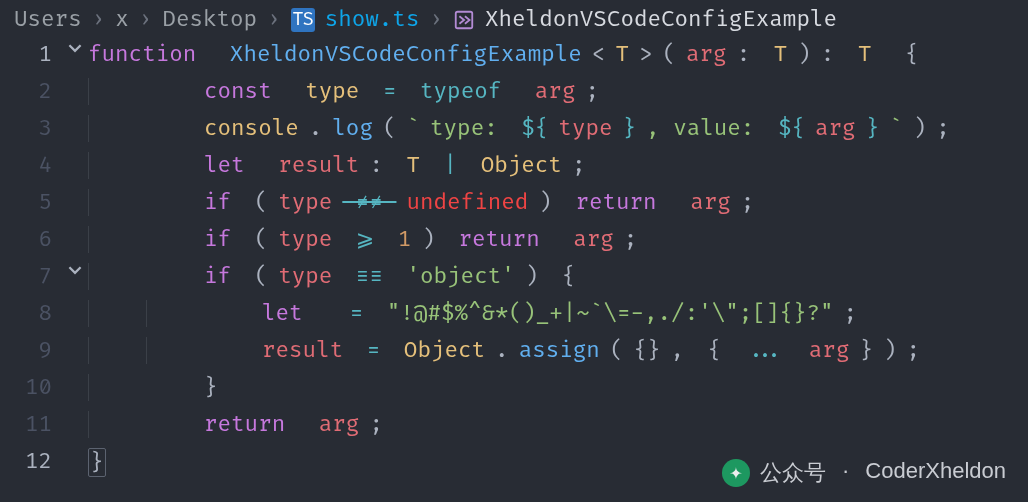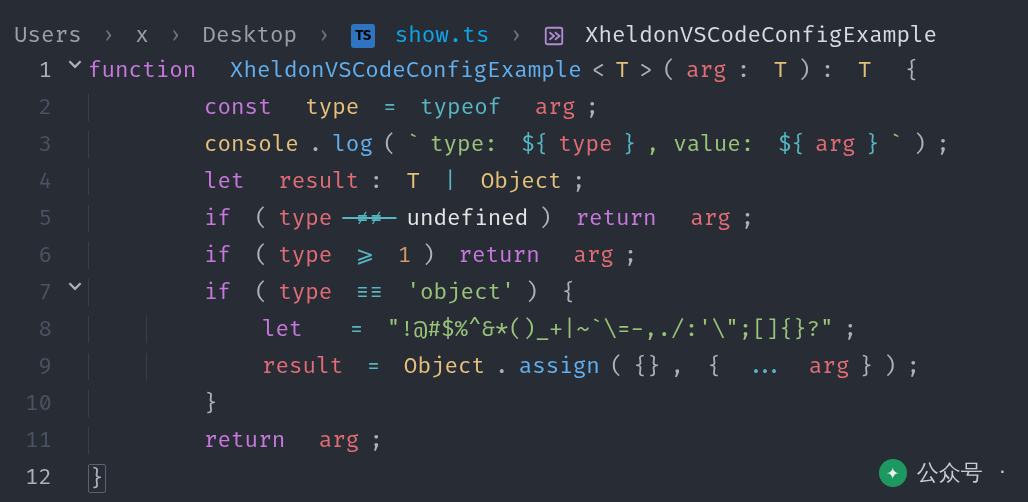--- a/index.html
+++ b/index.html
@@ -1,19 +1,19 @@
 <!DOCTYPE html>
 <html><head>
   <meta charset="utf-8">
   <style>
     * { margin:0; padding:0; box-sizing:border-box; }
     body { width:1028px; height:502px; background:#282c34; font-family:"Fira Code","Cascadia Code",Consolas,"Courier New",monospace; font-size:22px; overflow:hidden; position:relative; font-variant-ligatures: contextual; }
-    .breadcrumb { display:flex; align-items:center; gap:20px; padding:22px 14px 8px 14px; color:#9aa0a6; font-size:22px; }
+    .breadcrumb { display:flex; align-items:center; gap:10px; padding:6px 14px 8px 14px; color:#9aa0a6; font-size:22px; }
     .crumb-sep { color:#6b717d; }
-    .file-badge { display:inline-flex; align-items:center; justify-content:center; width:24px; height:24px; background:#2f74c0; color:#000000; font-size:14px; font-weight:700; border-radius:3px; letter-spacing:-1px; }
+    .file-badge { display:inline-flex; align-items:center; justify-content:center; width:24px; height:24px; background:#2f74c0; color:#ffffff; font-size:18px; font-weight:400; border-radius:3px; letter-spacing:-1px; }
     .sym-icon { display:inline-block; }
     .sym-icon svg { display:block; }
     .editor { display:flex; flex-direction:column; }
     .line { display:flex; align-items:flex-start; height:37px; }
     .gutter { width:62px; text-align:right; color:#4b5263; padding-right:10px; user-select:none; }
     .gutter.active { color:#abb2bf; }
     .fold { width:26px; color:#abb2bf; user-select:none; display:flex; align-items:center; justify-content:center; font-size:18px; }
     .fold svg { display:block; }
     .code { white-space:pre; display:flex;gap:10px; }
     .indent { display:inline-block; border-left:1px solid #3b4048; }
@@ -23,21 +23,21 @@
     .c-fn  { color:#61afef; }
     .c-type{ color:#e5c07b; }
     .c-op  { color:#56b6c2; }
     .c-var { color:#e06c75; }
     .c-param { color:#e06c75; }
     .c-pun { color:#abb2bf; }
     .c-plain{ color:#abb2bf; }
     .c-str { color:#98c379; }
     .c-tmplpun { color:#56b6c2; }
     .c-num { color:#d19a66; }
-    .c-const { color:#e5e5e5; }
+    .c-const { color:#ef4444; }
     .bracket-hl { border:1px solid #5c6370; border-radius:2px; padding:0 1px; }
     .current-line .gutter { color:#abb2bf; }
     .watermark { position:absolute; right:22px; bottom:14px; display:flex; align-items:center; gap:10px; color:#d7dae0; font-size:22px; font-family:-apple-system,BlinkMacSystemFont,"Segoe UI",Helvetica,Arial,sans-serif; opacity:.92; }
     .watermark .wm-badge { width:28px;height:28px;border-radius:50%;background:#1da264;display:flex;align-items:center;justify-content:center;font-size:16px;color:#fff; }
   </style>
 </head>
 <body>
 
 <div class="breadcrumb">
   <span>Users</span>
@@ -164,14 +164,15 @@
     </div>
   </div>
 
 </div>
 
 <div class="watermark">
   <span class="wm-badge">✦</span>
   <span style="display:flex;gap:16px;">
     <span>公众号</span>
     <span> · </span>
+    <span>CoderXheldon</span>
   </span>
 </div>
 
 </body></html>

